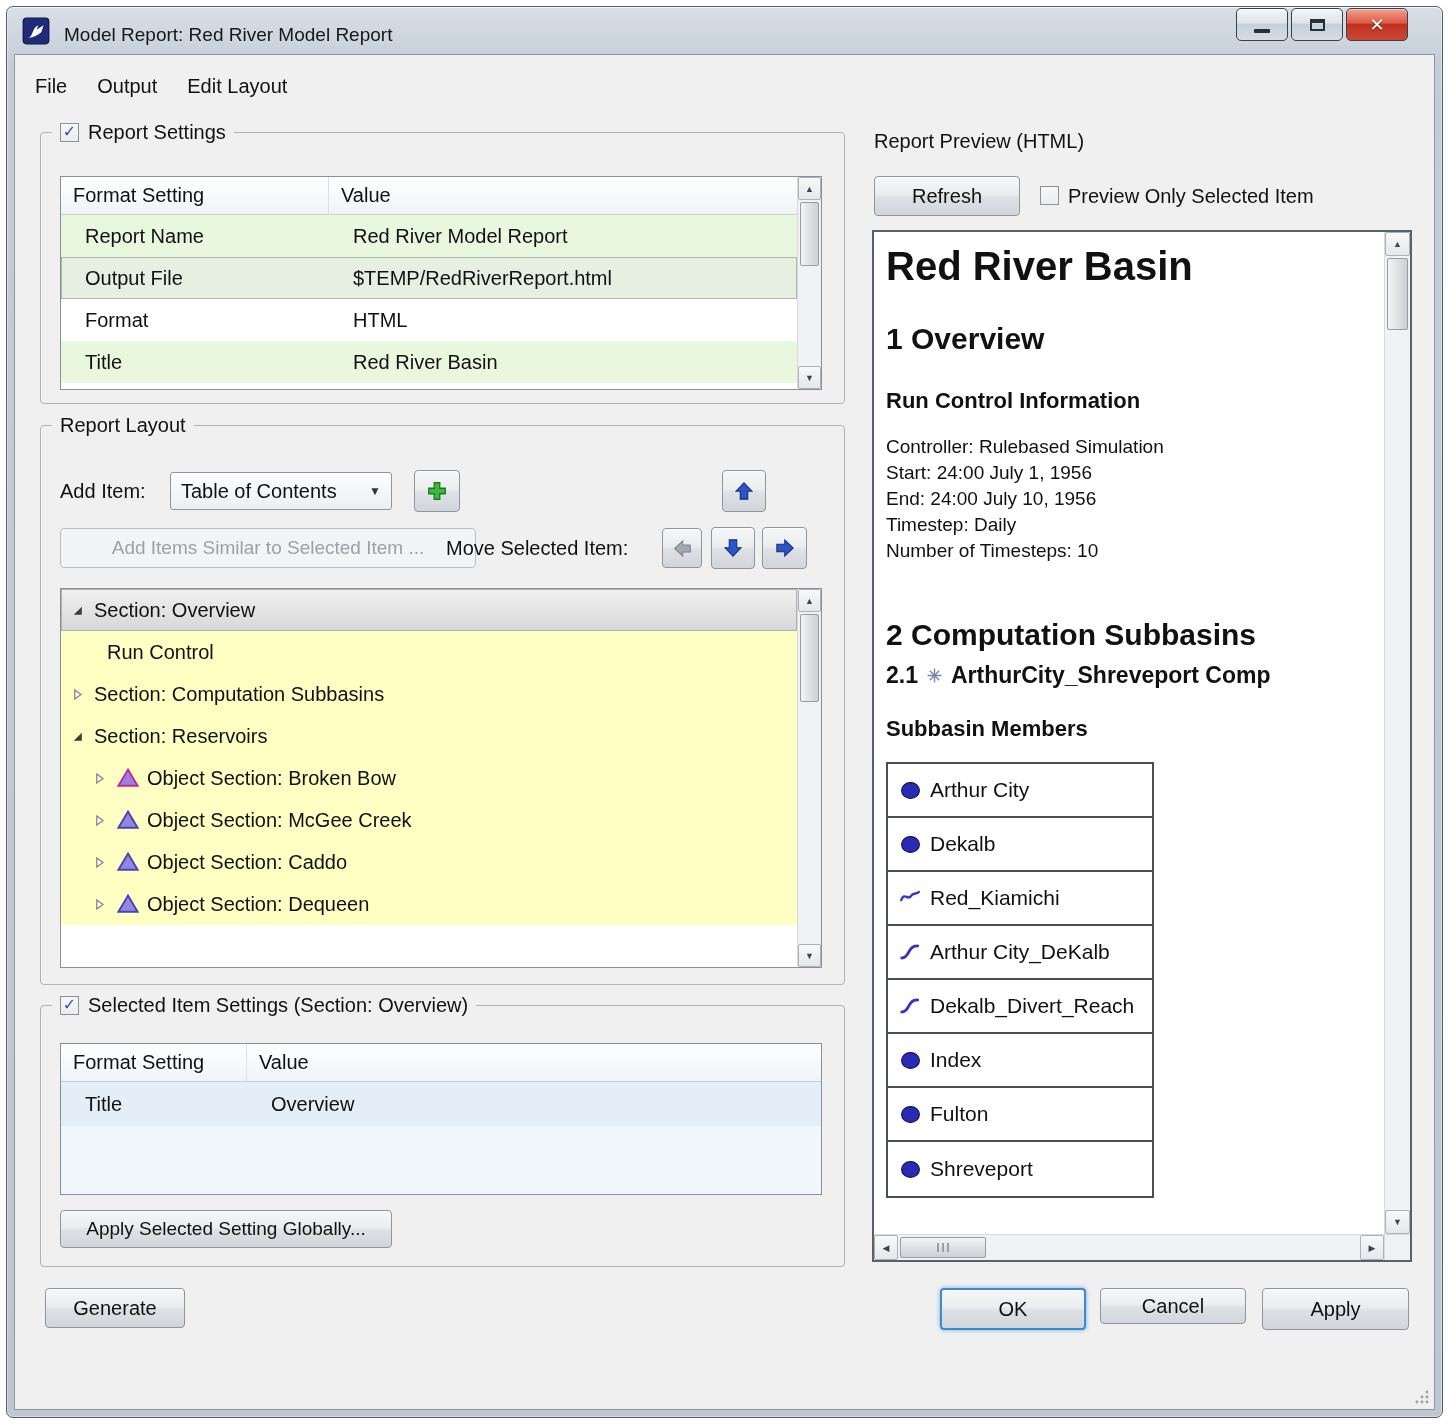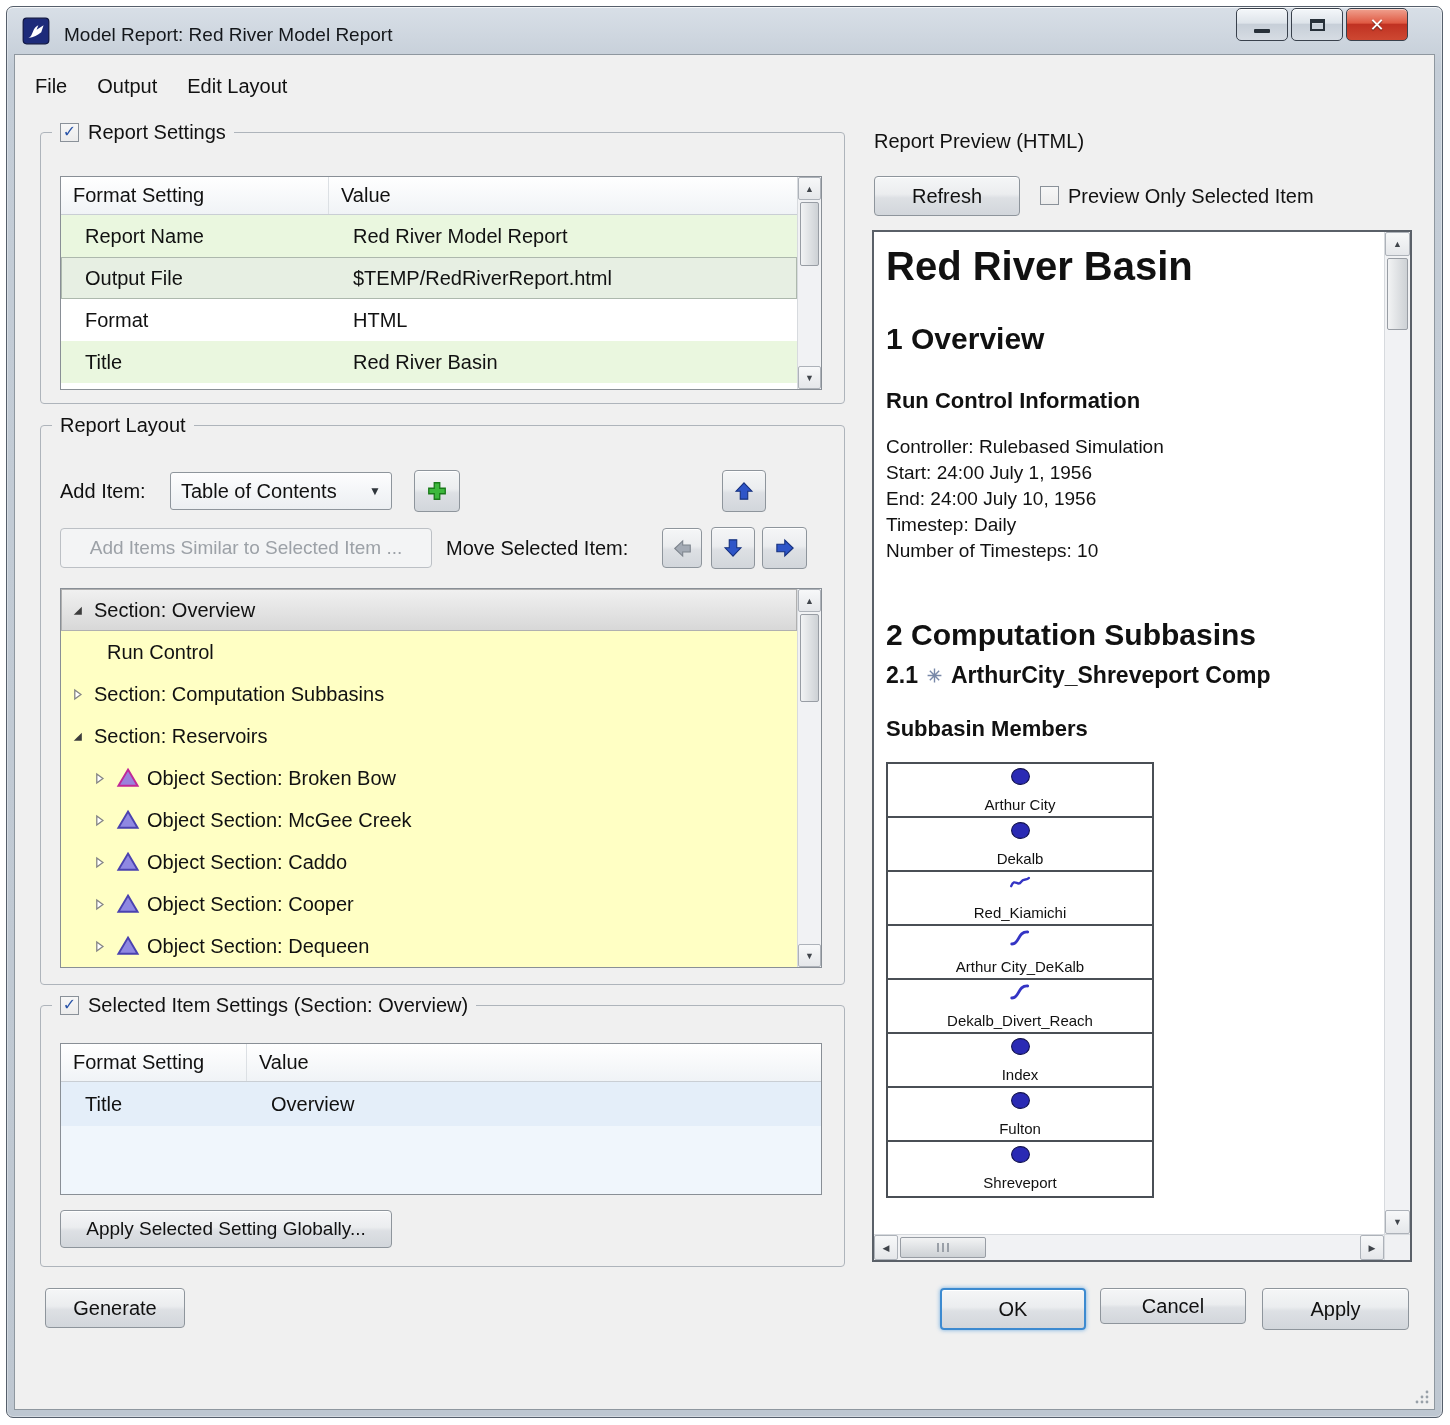--- a/index.html
+++ b/index.html
@@ -51,21 +51,21 @@
 .p6{padding-left:6px;}.p28{padding-left:28px;}.p46{padding-left:46px;}
 .exp{width:20px;height:20px;flex:none;display:flex;align-items:center;justify-content:center;}
 .obj-icon{width:24px;height:24px;flex:none;}
 .preview{background:#fff;border:2px solid #5A6068;}
 .pv-title{font-size:40px;font-weight:bold;}
 .pv-h2{font-size:30px;font-weight:bold;}
 .pv-h3{font-size:22px;font-weight:bold;}
 .pv-line{font-size:19px;line-height:26px;}
 .pv-sub{font-size:23px;font-weight:bold;display:flex;align-items:center;gap:8px;white-space:nowrap;}
 .mtable{border:2px solid #4A4F55;width:268px;background:#fff;}
-.mrow{display:flex;align-items:center;gap:8px;height:54px;padding:0 10px;border-bottom:2px solid #4A4F55;font-size:15px;white-space:nowrap;flex-direction:column;}
+.mrow{display:flex;align-items:center;gap:8px;height:54px;padding:0 10px;border-bottom:2px solid #4A4F55;font-size:21px;white-space:nowrap;}
 .mrow.last{border-bottom:none;}
 .micon{width:24px;height:24px;flex:none;display:flex;align-items:center;justify-content:center;}
 .corner{background:#F0F1F3;border-left:1px solid #D7DADE;border-top:1px solid #D7DADE;}
 </style>
 </head>
 <body>
 
 <div class="abs frame"></div>
 <div class="abs client"></div>
 
@@ -145,21 +145,21 @@
   <svg width="22" height="22" viewBox="0 0 20 20">
       <path d="M7.5 2.5 h5 v5 h5 v5 h-5 v5 h-5 v-5 h-5 v-5 h5 Z" fill="#3CB83C" stroke="#1A7A1A" stroke-width="1.2"></path>
     </svg>
 </div>
 <div class="abs btn" style="left:722px;top:470px;width:44px;height:42px;">
   <svg width="22" height="22" viewBox="0 0 20 20">
       <path d="M10 2.6 L17.2 10.2 H13.4 V17.4 H6.6 V10.2 H2.8 Z" fill="#2E55C8" stroke="#15307E"></path>
     </svg>
 </div>
 
-<div class="abs btn disabled" style="left:60px;top:528px;width:372px;height:40px;">
+<div class="abs btn disabled" style="left:60px;top:528px;width:416px;height:40px;">
   <span>Add Items Similar to Selected Item ...</span>
 </div>
 <div class="abs label" style="left:446px;top:528px;height:40px;">Move Selected Item:</div>
 <div class="abs btn" style="left:662px;top:528px;width:40px;height:40px;">
   <svg width="21" height="21" viewBox="0 0 20 20">
       <path d="M10 2.6 L17.2 10.2 H13.4 V17.4 H6.6 V10.2 H2.8 Z" fill="#A3AAB4" stroke="#7C838C" transform="rotate(-90 10 10)"></path>
     </svg>
 </div>
 <div class="abs btn" style="left:711px;top:527px;width:44px;height:42px;">
   <svg width="22" height="22" viewBox="0 0 20 20">
@@ -225,31 +225,20 @@
   <div class="tree-row p28">
     <span class="exp">
         <svg width="13" height="13" viewBox="0 0 12 12">
           <path d="M3.5 1.8 L9.2 6 L3.5 10.2 Z" fill="#fff" stroke="#858585" stroke-width="1.2"></path>
         </svg>
       </span>
     <svg class="obj-icon" viewBox="0 0 20 20">
         <path d="M10 3 L18 16.5 H2 Z" fill="#8F88E2" stroke="#4A42B0" stroke-width="1.6"></path>
       </svg>
     <span>Object Section: Caddo</span>
-  </div>
-  <div class="tree-row p28">
-    <span class="exp">
-        <svg width="13" height="13" viewBox="0 0 12 12">
-          <path d="M3.5 1.8 L9.2 6 L3.5 10.2 Z" fill="#fff" stroke="#858585" stroke-width="1.2"></path>
-        </svg>
-      </span>
-    <svg class="obj-icon" viewBox="0 0 20 20">
-        <path d="M10 3 L18 16.5 H2 Z" fill="#8F88E2" stroke="#4A42B0" stroke-width="1.6"></path>
-      </svg>
-    <span>Object Section: Cooper</span>
   </div>
   <div class="tree-row p28">
     <span class="exp">
         <svg width="13" height="13" viewBox="0 0 12 12">
           <path d="M3.5 1.8 L9.2 6 L3.5 10.2 Z" fill="#fff" stroke="#858585" stroke-width="1.2"></path>
         </svg>
       </span>
     <svg class="obj-icon" viewBox="0 0 20 20">
         <path d="M10 3 L18 16.5 H2 Z" fill="#8F88E2" stroke="#4A42B0" stroke-width="1.6"></path>
       </svg>

